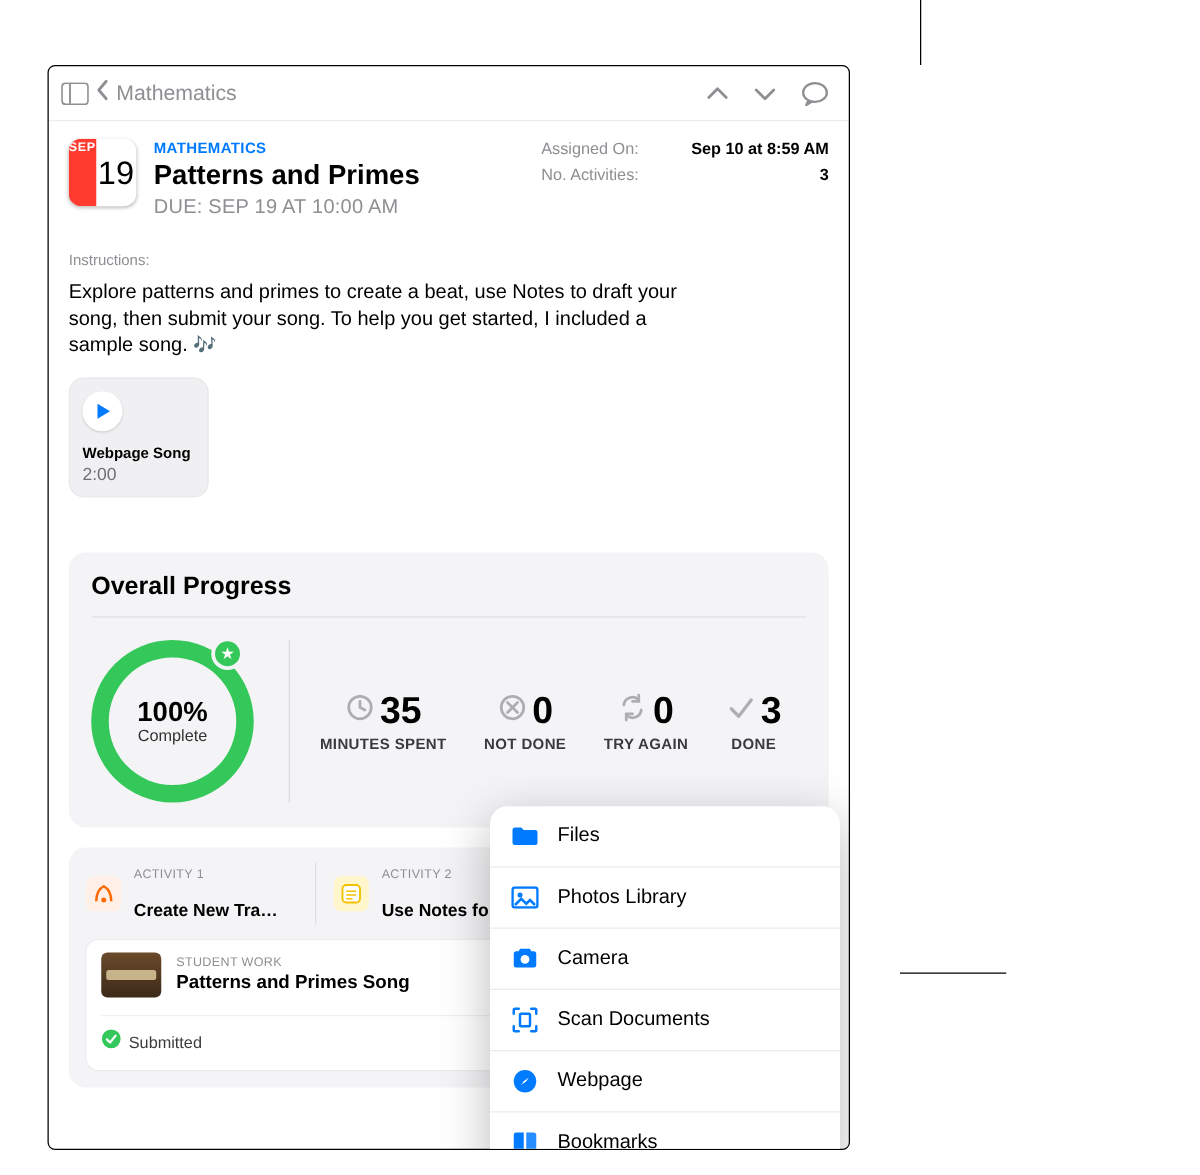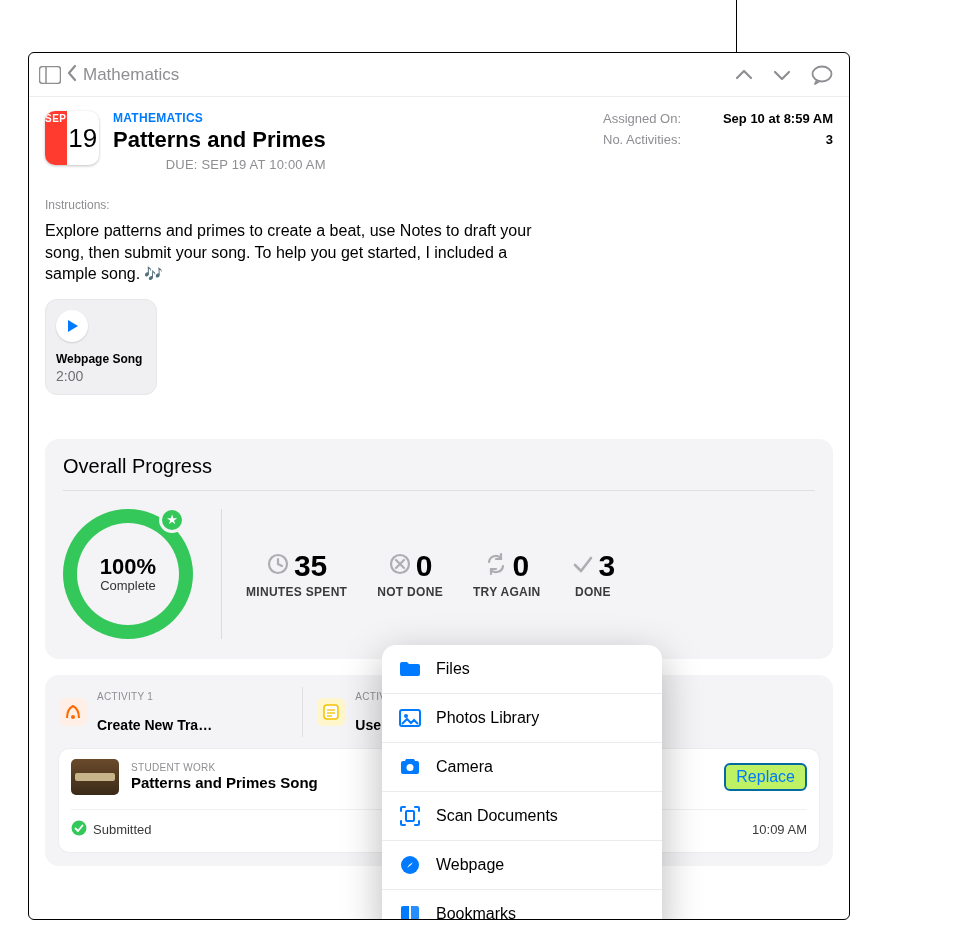--- a/index.html
+++ b/index.html
@@ -1,54 +1,54 @@
 <!DOCTYPE html>
 <html><head>
 <meta charset="utf-8">
 <style>
   * { box-sizing: border-box; margin: 0; padding: 0; font-family: -apple-system, BlinkMacSystemFont, "Helvetica Neue", sans-serif; }
   body { background: #fff; width: 960px; height: 940px; position: relative; }
-  .app { position: absolute; left: 28px; top: 52px; width: 822px; height: 868px; border: 1px solid #000; border-radius: 6px; background: #fff; overflow: hidden; }
+  .app { position: absolute; left: 38px; top: 52px; width: 642px; height: 868px; border: 1px solid #000; border-radius: 6px; background: #fff; overflow: hidden; }
 
   
   .navbar { height: 44px; border-bottom: 1px solid rgba(0,0,0,0.07); display: flex; align-items: center; padding: 0 10px; gap: 8px; }
   .nav-left { display: flex; align-items: center; gap: 6px; }
   .nav-right { margin-left: auto; display: flex; align-items: center; gap: 20px; padding-right: 6px; }
   .back-label { color: #8e8e93; font-size: 17px; }
   .chev-left { width: 10px; height: 18px; }
   .icon-gray { color: #8e8e93; }
   .sidebar-toggle-icon svg, .chat-icon svg, .chev-up svg, .chev-down svg { display: block; }
 
   .content { padding: 14px 16px 20px 16px; height: calc(100% - 44px); overflow: hidden; }
 
   .header-row { display: flex; gap: 20px; }
   .header-left { display: flex; gap: 14px; flex: 1; }
   .cal-icon { width: 54px; height: 54px; border-radius: 10px; box-shadow: 0 1px 3px rgba(0,0,0,0.25); overflow: hidden; display: flex; flex-direction: row; }
   .cal-top { background: #ff3b30; color: #fff; font-size: 10px; font-weight: 600; text-align: center; padding: 2px 0; letter-spacing: 0.5px; }
   .cal-day { flex: 1; display: flex; align-items: center; justify-content: center; font-size: 26px; font-weight: 400; }
   .subject { color: #007aff; font-size: 12px; font-weight: 600; letter-spacing: 0.3px; }
   .title { font-size: 22px; font-weight: 700; margin-top: 2px; }
-  .due { font-size: 13px; color: #8e8e93; margin-top: 4px; letter-spacing: 0.2px; text-align: right; }
+  .due { font-size: 16px; color: #8e8e93; margin-top: 4px; letter-spacing: 0.2px; }
 
   .meta-col { min-width: 230px; font-size: 13px; }
   .meta-row { display: flex; justify-content: space-between; margin-bottom: 6px; align-items: baseline; }
   .meta-label { color: #8e8e93; }
   .meta-val-bold { font-weight: 600; }
 
   .instr-label { font-size: 12px; color: #8e8e93; margin-top: 26px; }
   .instr-text { font-size: 16px; line-height: 1.35; margin-top: 8px; max-width: 490px; }
   .music-glyph { font-size: 15px; }
 
   .attachment-card { margin-top: 14px; width: 112px; border-radius: 12px; background: #f0f0f2; padding: 10px; border: 1px solid #e7e7ea; }
   .play-circle { width: 32px; height: 32px; border-radius: 50%; background: #fff; display: flex; align-items: center; justify-content: center; box-shadow: 0 1px 2px rgba(0,0,0,0.15); }
   .att-title { font-size: 12px; font-weight: 600; margin-top: 10px; }
   .att-sub { font-size: 14px; color: #6e6e73; margin-top: 2px; }
 
   .progress-card { margin-top: 44px; background: #f4f4f6; border-radius: 14px; padding: 16px 18px 20px 18px; }
-  .progress-title { font-size: 20px; font-weight: 400; padding-bottom: 12px; border-bottom: 1px solid rgba(0,0,0,0.08); }
+  .progress-title { font-size: 20px; font-weight: 700; padding-bottom: 12px; border-bottom: 1px solid rgba(0,0,0,0.08); }
   .progress-row { display: flex; margin-top: 18px; align-items: center; gap: 10px; }
   .ring-wrap { position: relative; width: 130px; height: 130px; }
   .ring-bg { position: absolute; inset: 0; border-radius: 50%; background: conic-gradient(#34c759 0 100%, #e5e5ea 0); }
   .ring-inner { position: absolute; inset: 14px; background: #f4f4f6; border-radius: 50%; display: flex; flex-direction: column; align-items: center; justify-content: center; }
   .ring-pct { font-size: 22px; font-weight: 700; }
   .ring-sub { font-size: 13px; color: #333; margin-top: -2px; }
   .ring-badge { position: absolute; top: -2px; right: 8px; width: 26px; height: 26px; border-radius: 50%; background: #34c759; border: 3px solid #f4f4f6; display: flex; align-items: center; justify-content: center; color: #fff; font-size: 13px; }
   .divider-v { width: 1px; align-self: stretch; background: rgba(0,0,0,0.1); margin: 0 10px 0 18px; }
   .stats { flex: 1; display: flex; gap: 30px; padding-left: 4px; }
   .stat { text-align: center; }

